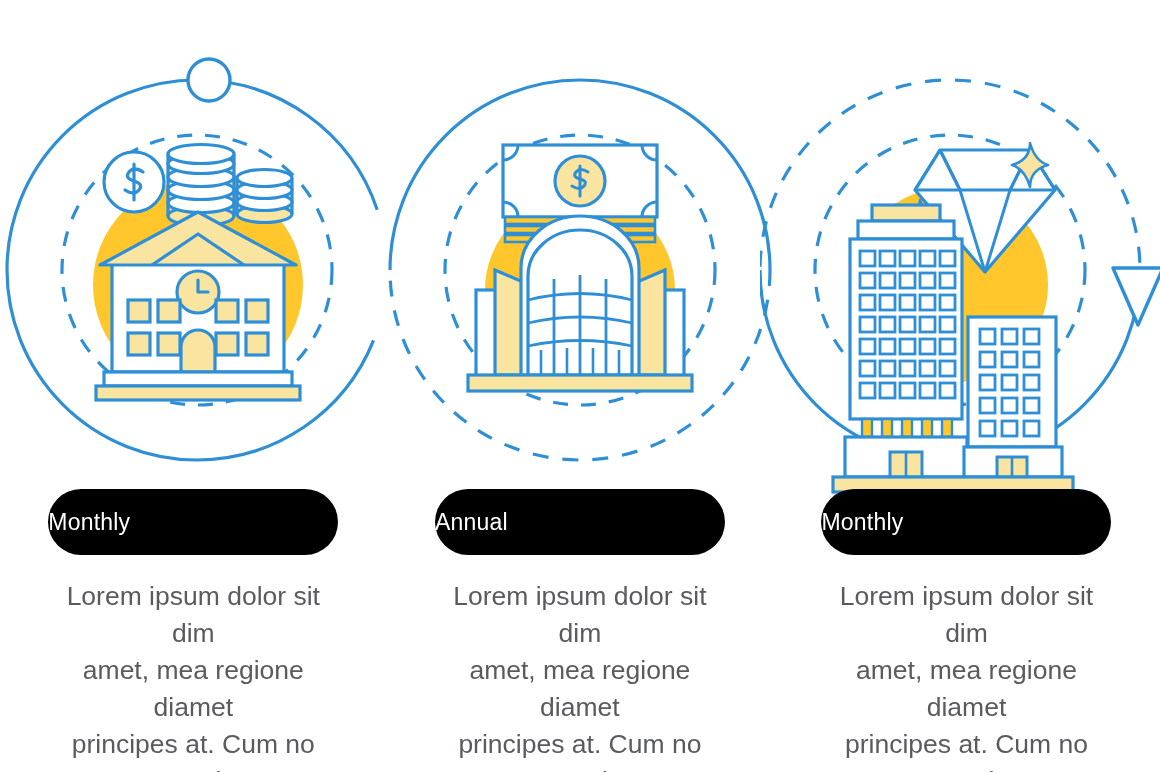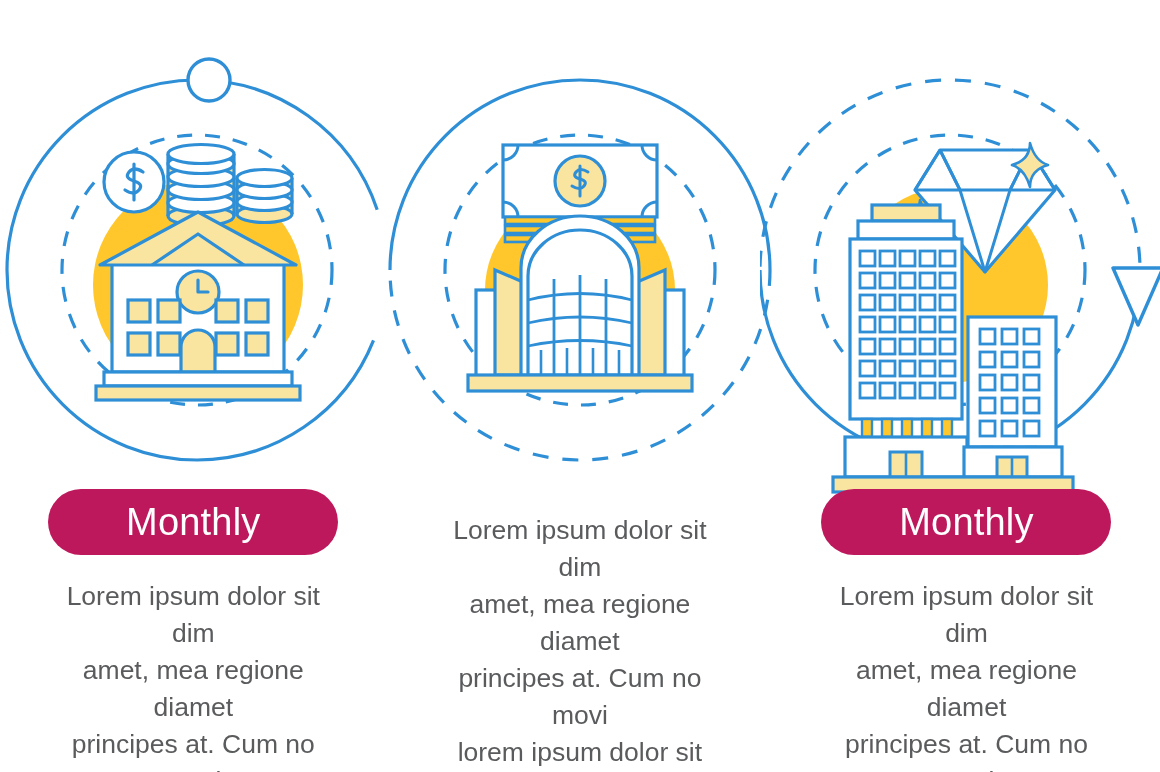--- a/index.html
+++ b/index.html
@@ -33,26 +33,26 @@
   .col {
     width: 386.6px;
     display: flex;
     flex-direction: column;
     align-items: center;
   }
   .pill {
     width: 290px;
     height: 66px;
     border-radius: 33px;
-    background: #be185d;
+    background: #000000;
     color: #ffffff;
     display: flex;
     align-items: center;
-    justify-content: center;
-    font-size: 38px;
+    justify-content: flex-start;
+    font-size: 23px;
     letter-spacing: 0.2px;
     box-sizing: border-box;
   }
   .desc {
     margin-top: 23px;
     width: 290px;
     color: #5a5b5d;
     font-size: 26.5px;
     line-height: 37px;
     text-align: center;
@@ -304,20 +304,23 @@
       <div class="pill">
         <span>Monthly</span>
       </div>
       <div class="desc">Lorem ipsum dolor sit dim
 amet, mea regione diamet
 principes at. Cum no movi
 lorem ipsum dolor sit dim</div>
     </div>
 
     <div class="col">
+      <div class="pill">
+        <span>Annual</span>
+      </div>
       <div class="desc">Lorem ipsum dolor sit dim
 amet, mea regione diamet
 principes at. Cum no movi
 lorem ipsum dolor sit dim</div>
     </div>
 
     <div class="col">
       <div class="pill">
         <span>Monthly</span>
       </div>

